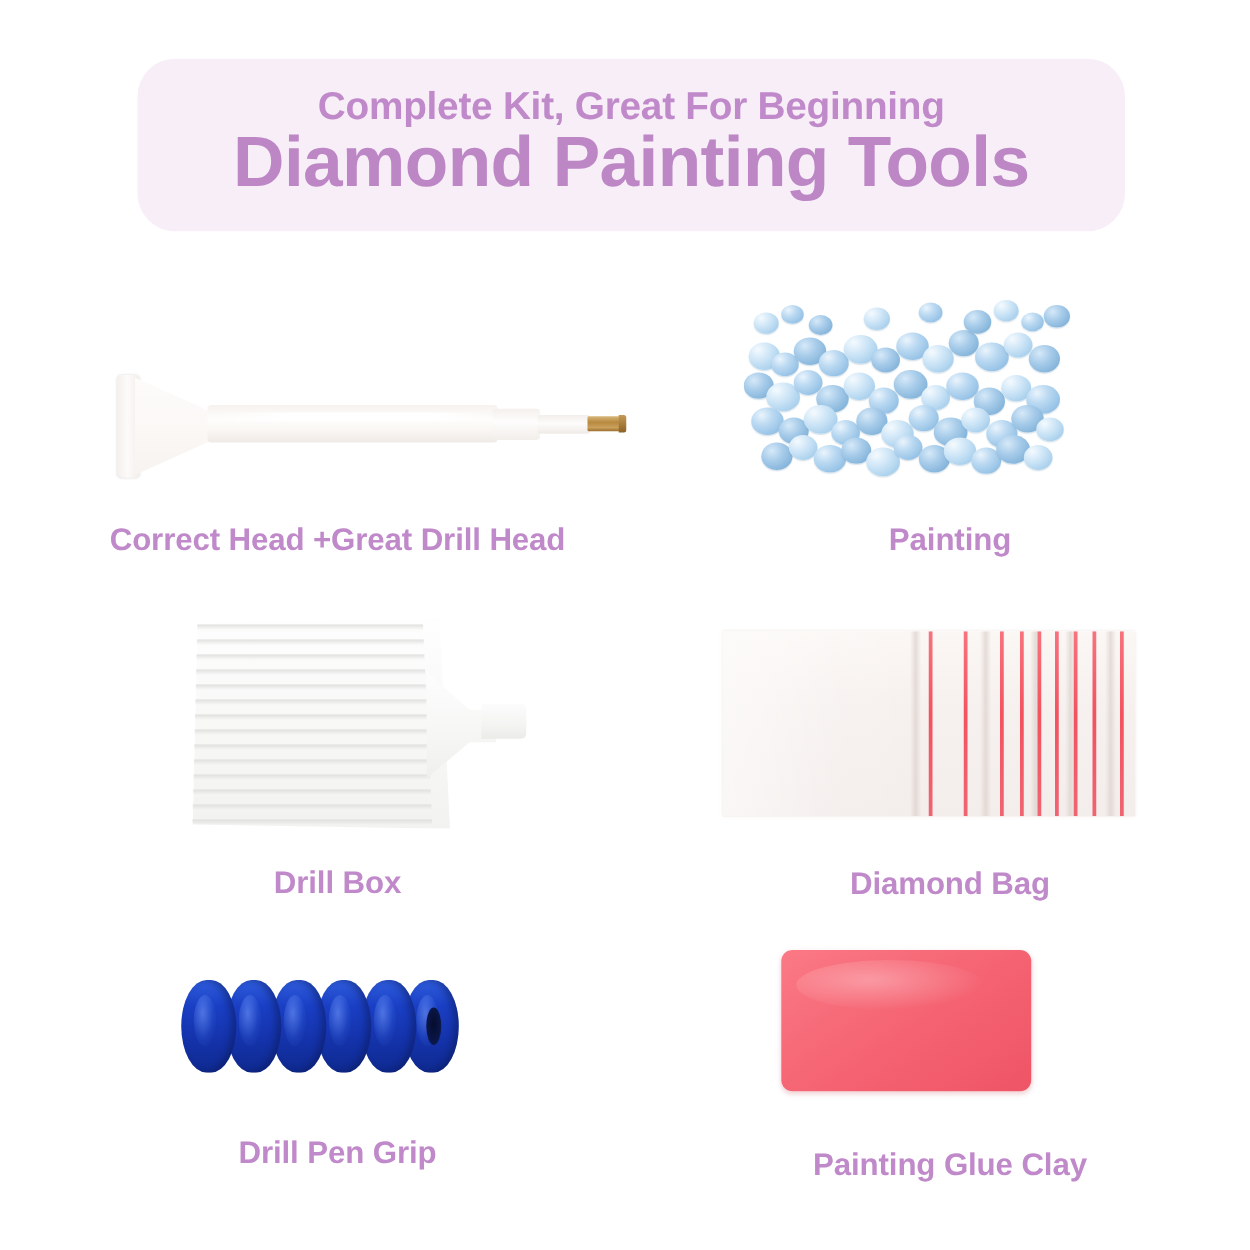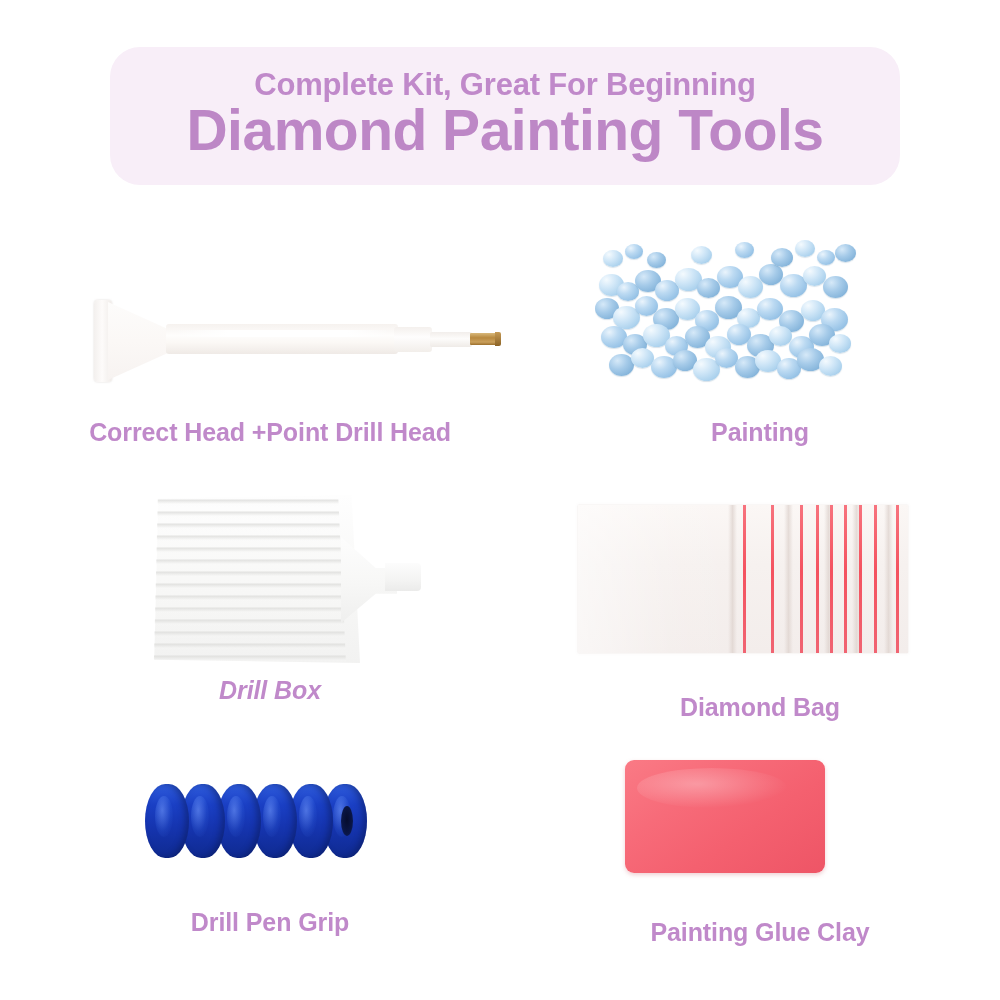--- a/index.html
+++ b/index.html
@@ -71,21 +71,21 @@
   
   #cell-pen      { left: 20px;  top: 250px; width: 500px; }
   #cell-diamond  { left: 540px; top: 230px; width: 440px; }
   #cell-tray     { left: 20px;  top: 480px; width: 500px; }
   #cell-bag      { left: 540px; top: 480px; width: 440px; }
   #cell-grip     { left: 20px;  top: 760px; width: 500px; }
   #cell-clay     { left: 540px; top: 750px; width: 440px; }
 
   #label-pen      { top: 168px; }
   #label-diamond  { top: 188px; }
-  #label-tray     { top: 196px; font-style: italic; }
+  #label-tray     { top: 212px; }
   #label-bag      { top: 213px; }
   #label-grip     { top: 148px; }
   #label-clay     { top: 168px; }
 
   
   #pen-photo { position: absolute; left: 30px; top: 20px; width: 460px; height: 120px; }
   .pen-blade {
     position: absolute;
     left: 44px; top: 30px;
     width: 18px; height: 82px;
@@ -286,21 +286,21 @@
   <div class="product-media" id="pen-photo">
     <div class="pen-blade"></div>
     <div class="pen-flare"></div>
     <div class="pen-shaft"></div>
     <div class="pen-shaft-sheen"></div>
     <div class="pen-collar"></div>
     <div class="pen-neck"></div>
     <div class="pen-tip-gold"></div>
     <div class="pen-tip-end"></div>
   </div>
-  <div class="product-label" id="label-pen">Correct Head +Point Drill Head</div>
+  <div class="product-label" id="label-pen">Correct Head +Great Drill Head</div>
 </div>
 
 <div class="product-cell" id="cell-diamond">
   <div class="product-media" id="diamond-photo">
       <div class="bead light" style="left: 4px; top: 44px; width: 25px; height: 22px;"></div>
       <div class="bead" style="left: 22px; top: 52px; width: 22px; height: 19px;"></div>
       <div class="bead dark" style="left: 40px; top: 40px; width: 26px; height: 22px;"></div>
       <div class="bead" style="left: 60px; top: 50px; width: 24px; height: 21px;"></div>
       <div class="bead light" style="left: 80px; top: 38px; width: 27px; height: 23px;"></div>
       <div class="bead dark" style="left: 102px; top: 48px; width: 23px; height: 20px;"></div>

